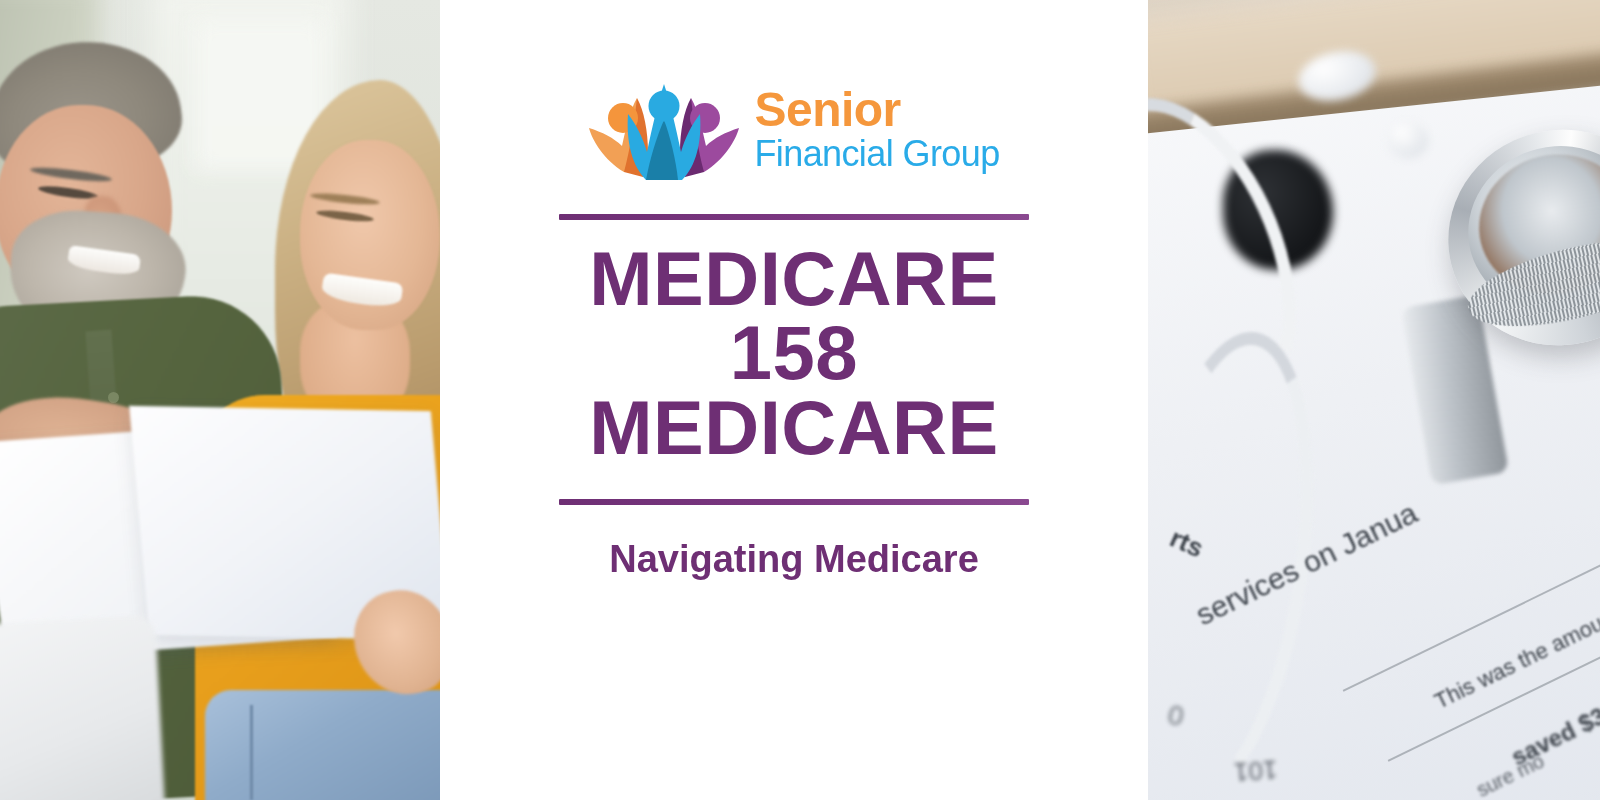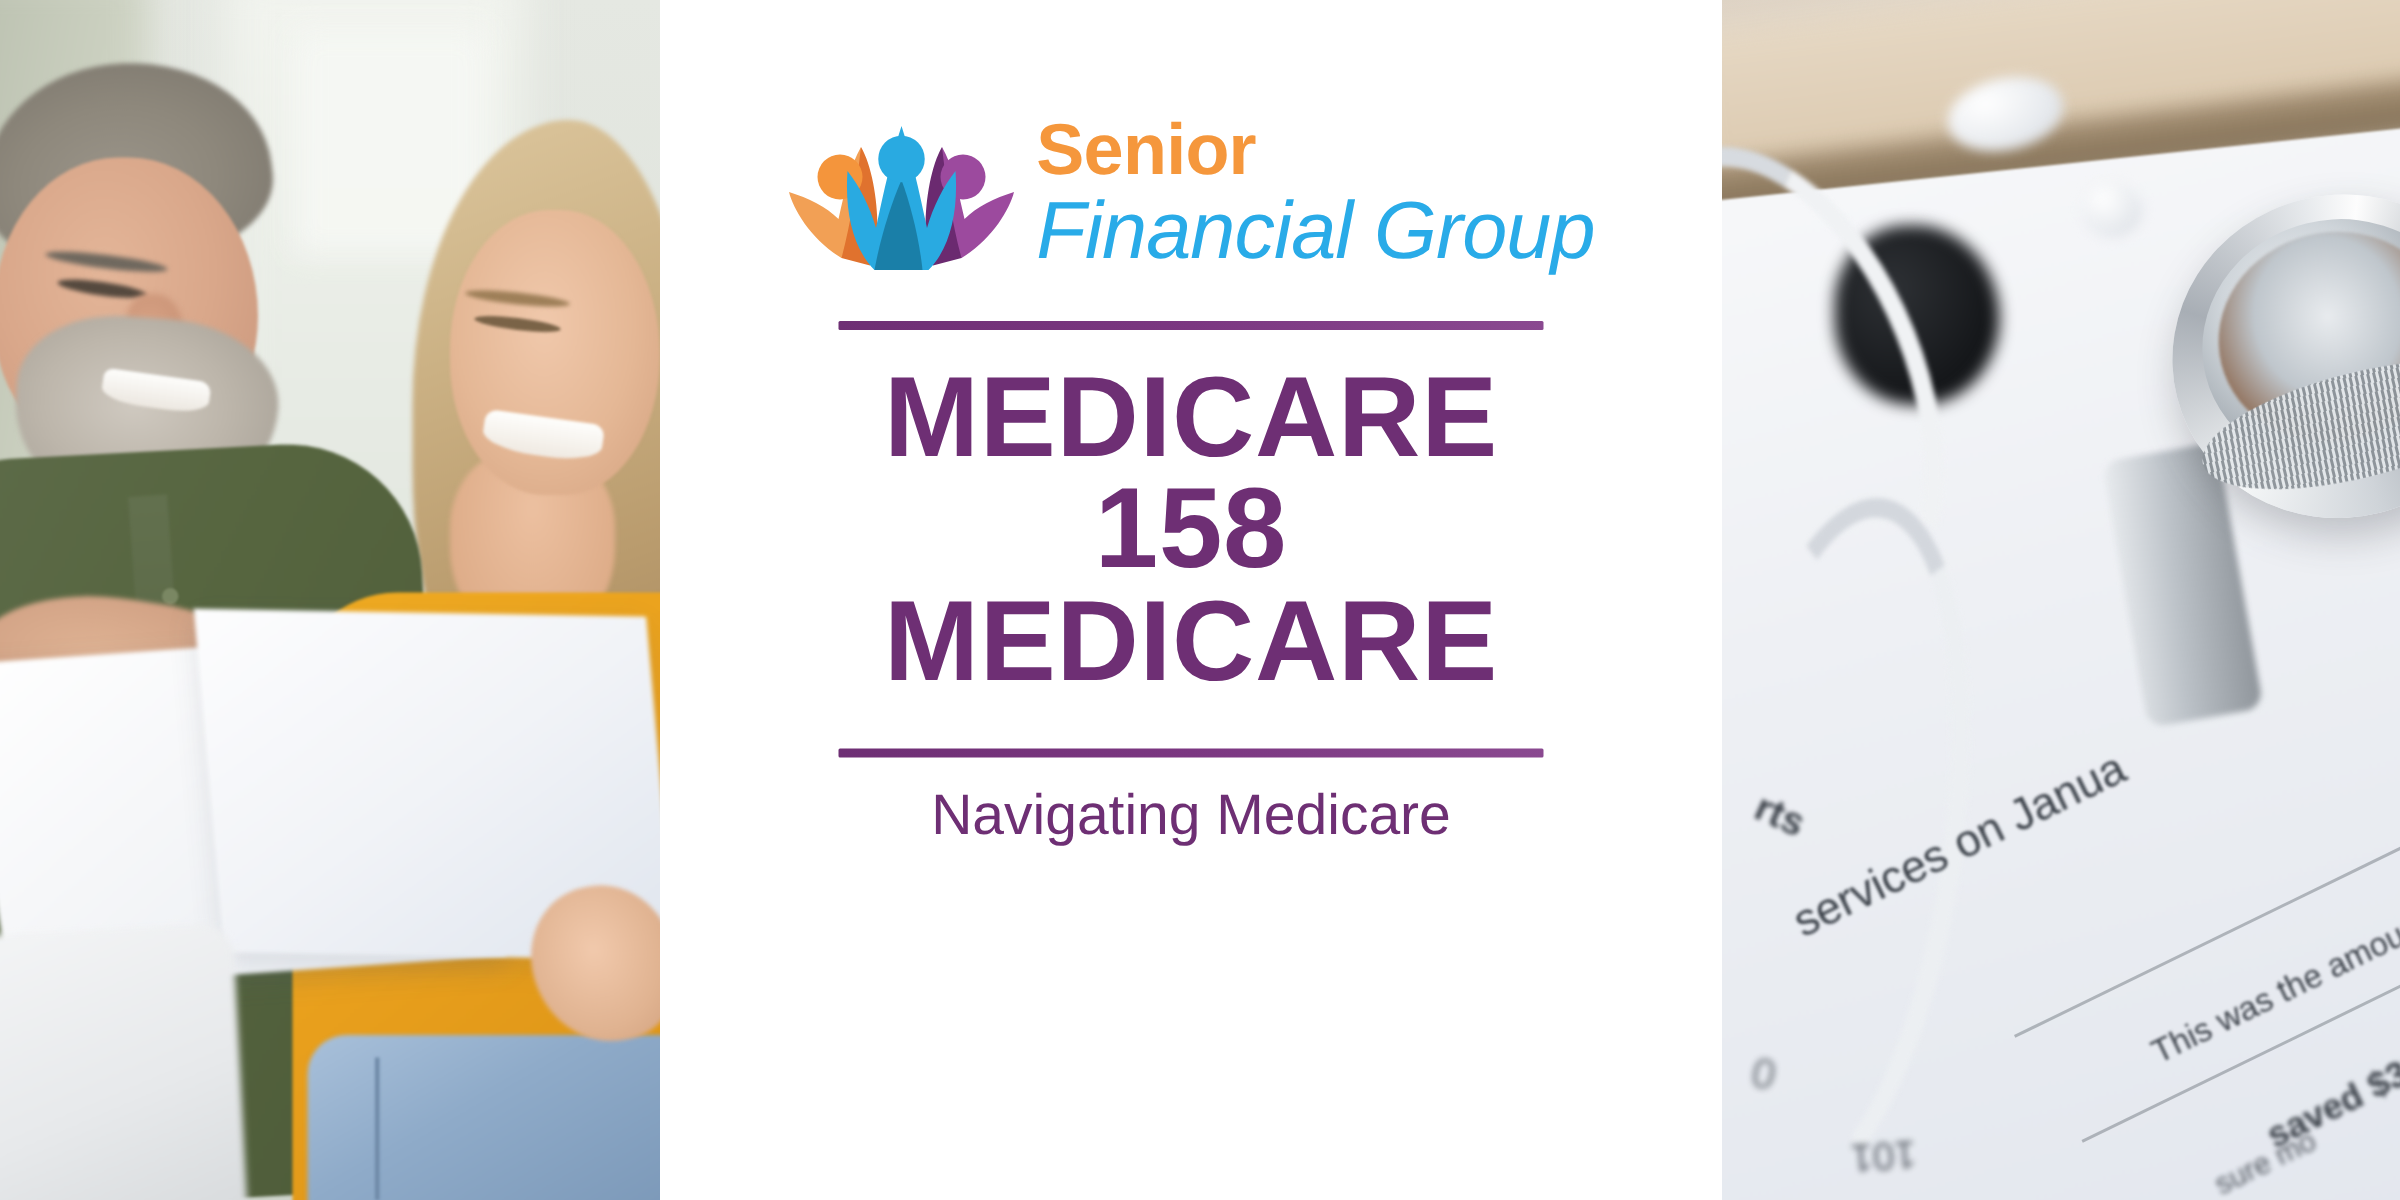--- a/index.html
+++ b/index.html
@@ -216,47 +216,46 @@
   .logo-words {
     display:flex; flex-direction:column;
     line-height:1;
     padding-bottom:2px;
   }
   .logo-senior {
     font-size:48px; font-weight:700; color:#f5973c;
     letter-spacing:-.5px;
   }
   .logo-fingroup {
-    font-size:54px; font-weight:400; color:#29abe8;
+    font-size:36px; font-weight:400; color:#29abe8;
     letter-spacing:-.6px;
     margin-top:2px;
-    font-style:italic;
   }
   .rule {
     width:470px;
     height:6px;
     background:linear-gradient(90deg,#6e2f74 0%,#7b3781 50%,#8a4990 100%);
     border-radius:1px;
   }
   .rule-top { margin-top:32px; }
   .rule-bottom { margin-top:34px; }
   .headline {
     margin-top:22px;
     font-size:76px;
     font-weight:700;
     color:#6e2f74;
     line-height:.98;
     text-align:center;
     letter-spacing:.5px;
   }
   .headline span { display:block; }
   .subtitle {
-    margin-top:18px;
+    margin-top:33px;
     font-size:38px;
-    font-weight:400;
+    font-weight:700;
     color:#6e2f74;
     text-align:center;
     letter-spacing:0px;
   }
 
   
   .photo-right {
     position:relative;
     width:452px;
     height:800px;

